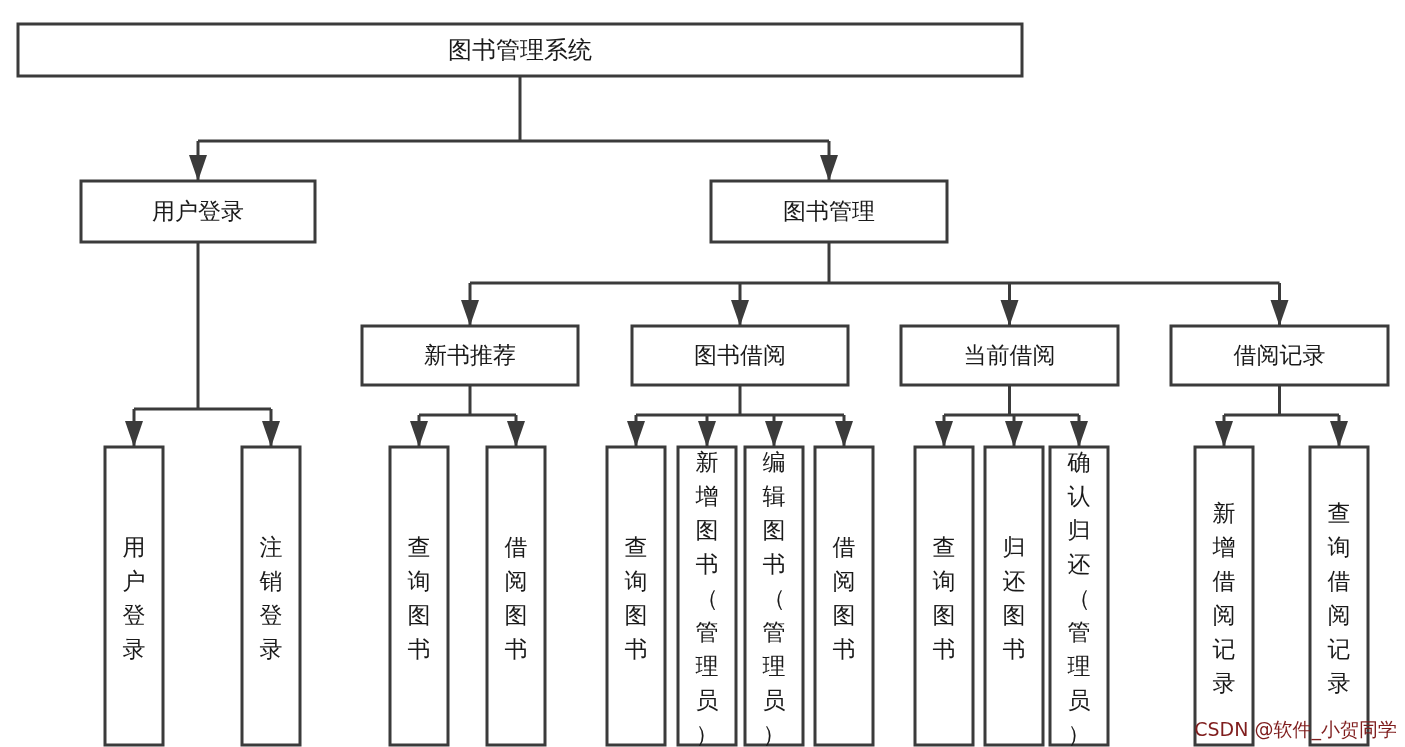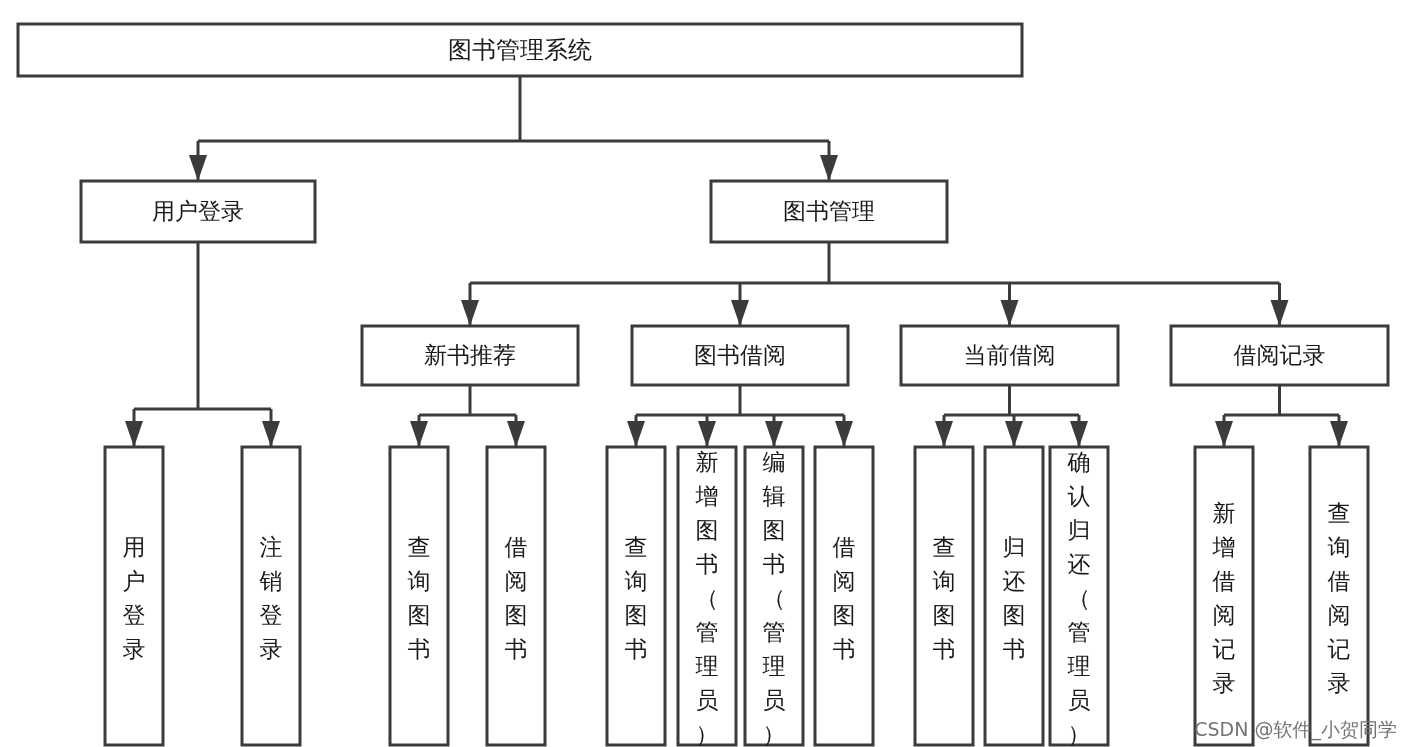--- a/index.html
+++ b/index.html
@@ -49,21 +49,21 @@
     font-family: "DejaVu Sans", "Liberation Sans", sans-serif;
     font-size: 23px;
     text-anchor: middle;
   }
   .watermark {
     position: absolute;
     right: 8px;
     bottom: 4px;
     font-family: "DejaVu Sans", "Liberation Sans", sans-serif;
     font-size: 19px;
-    color: #737373;
+    color: #7f1d1d;
     white-space: nowrap;
     pointer-events: none;
   }
 </style>
 </head>
 <body>
 
 <div id="diagram-root">
   <svg id="diagram-svg" width="1405" height="747" viewBox="0 0 1405 747" xmlns="http://www.w3.org/2000/svg">
       <g>

